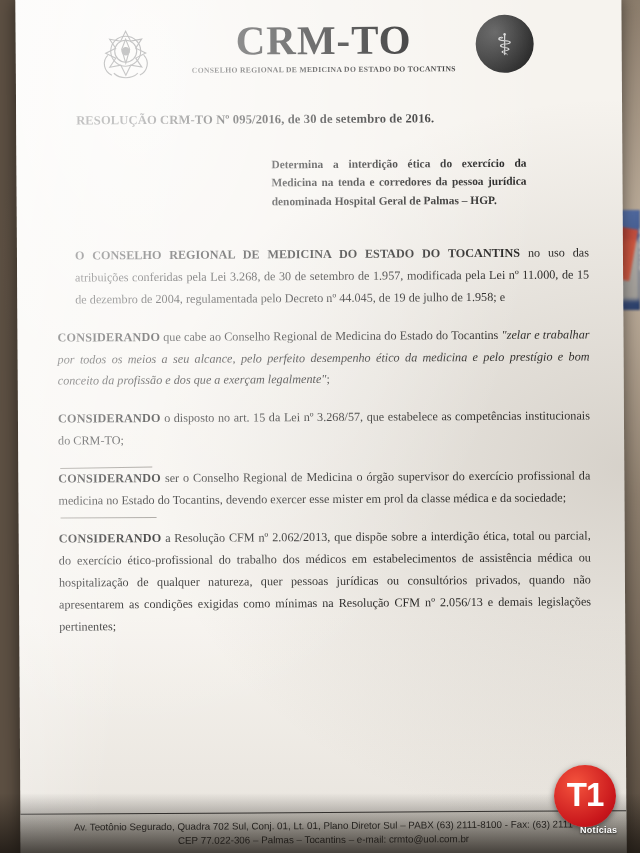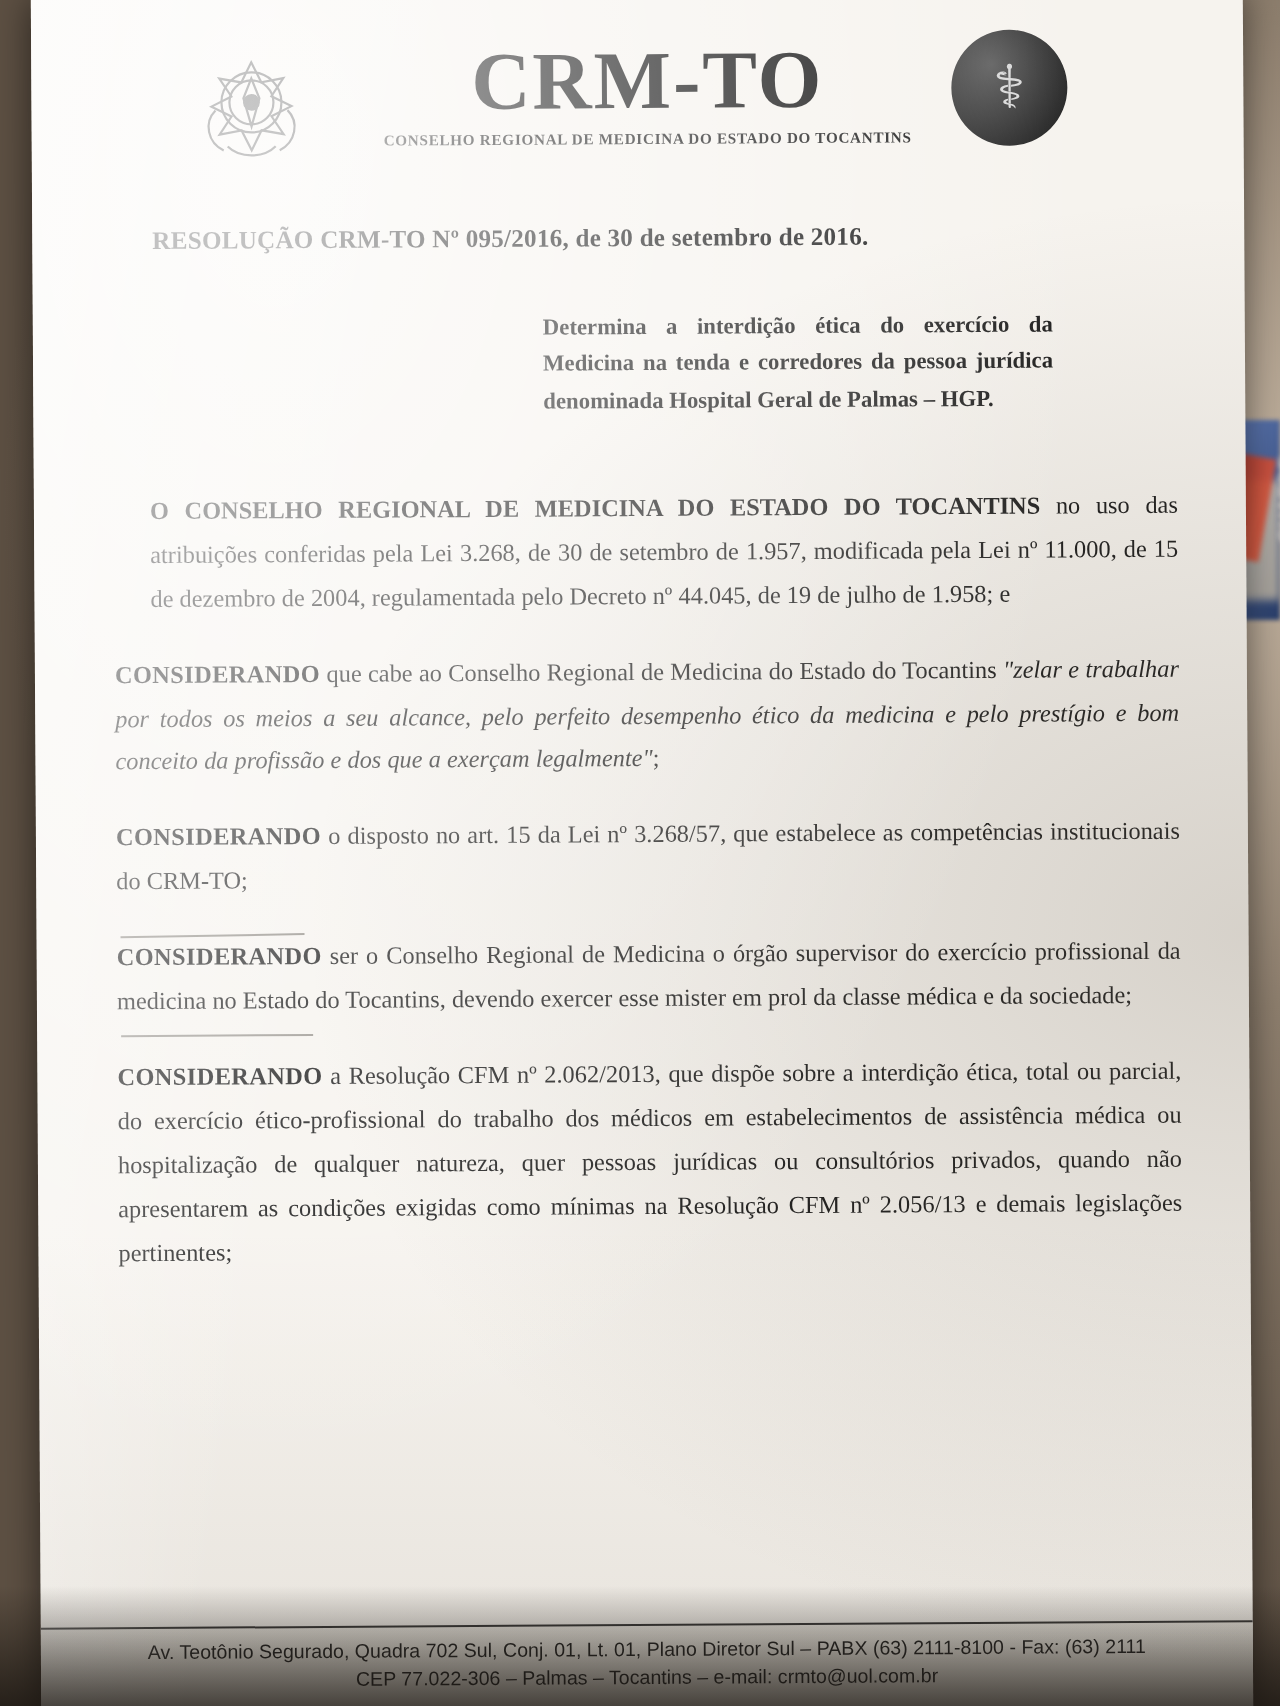--- a/index.html
+++ b/index.html
@@ -350,13 +350,18 @@
     <div class="strike-fold2"></div>
 
     <div class="footer">
       <div>Av. Teotônio Segurado, Quadra 702 Sul, Conj. 01, Lt. 01, Plano Diretor Sul – PABX (63) 2111-8100 - Fax: (63) 2111</div>
       <div>CEP 77.022-306 – Palmas – Tocantins – e-mail: crmto@uol.com.br</div>
     </div>
   </div>
 
   <div class="bg-bottom-shadow"></div>
 
+  <div class="watermark">
+    <div class="wm-circle"></div>
+    <div class="wm-t1">T1</div>
+    <div class="wm-label">Notícias</div>
+  </div>
 </div>
 
 </body></html>

